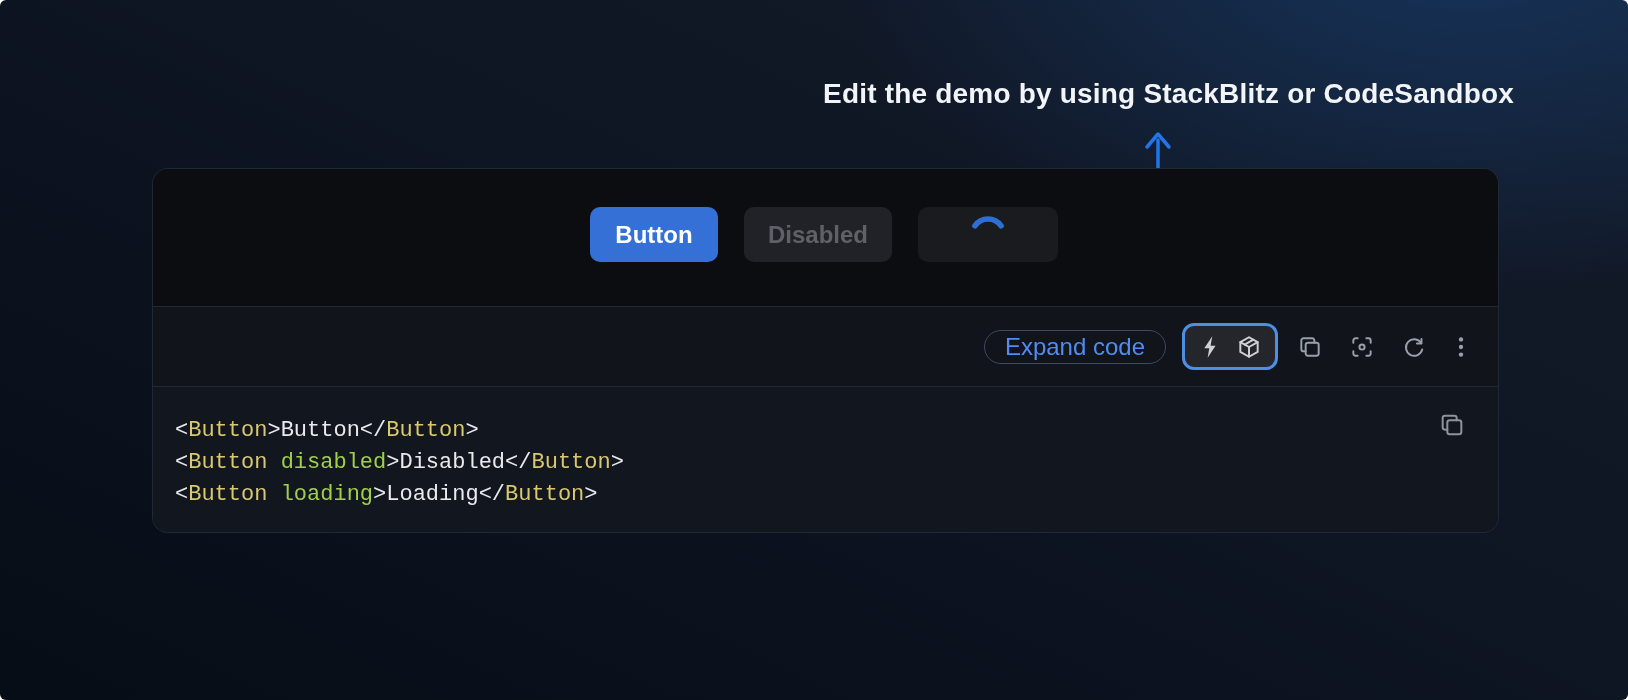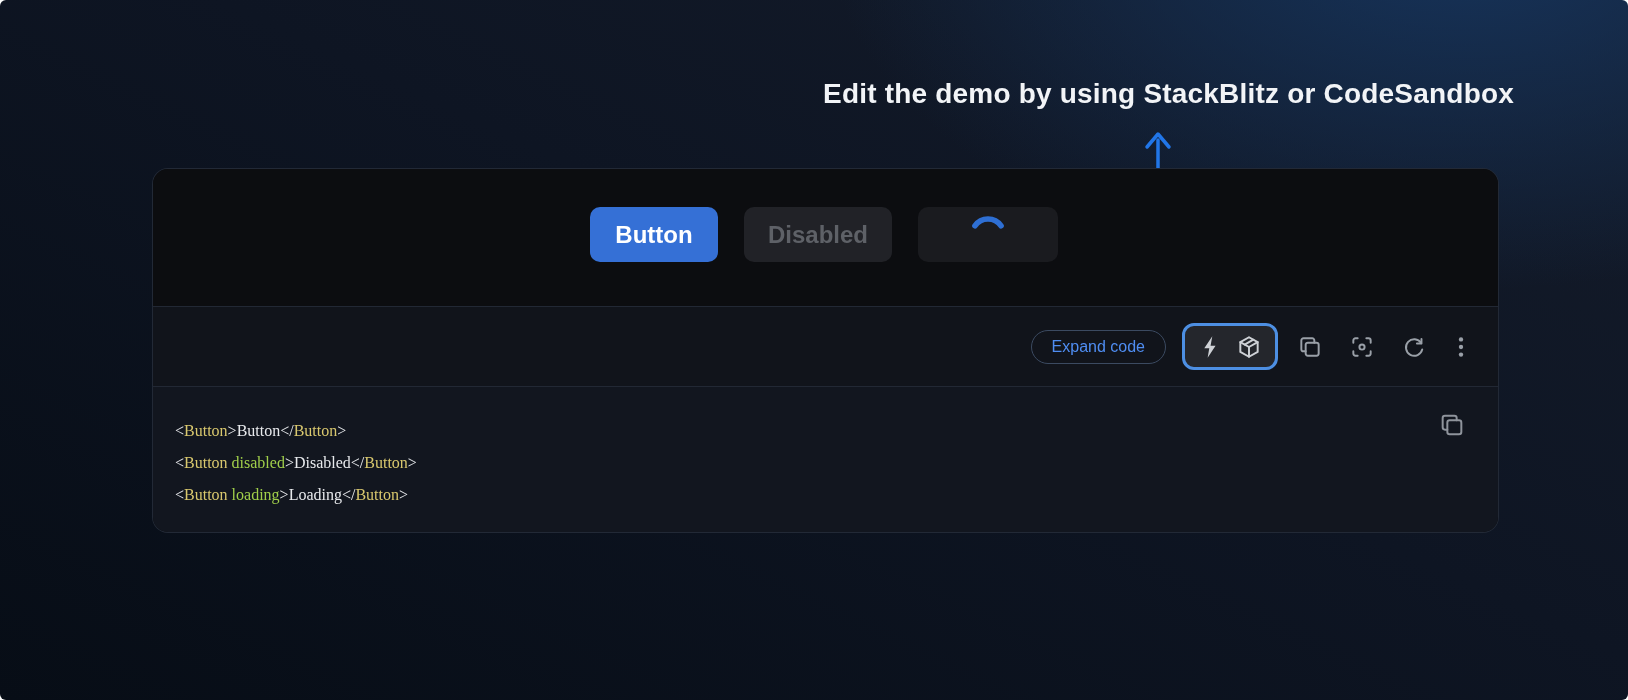--- a/index.html
+++ b/index.html
@@ -63,21 +63,21 @@
     background:#11141b;
     border-top:1px solid #222834;
     display:flex;align-items:center;justify-content:flex-end;
     padding-right:22px;gap:12px;
   }
   .expand-pill{
     height:34px;padding:0 20px;margin-right:4px;
     border:1px solid #3b4a61;border-radius:17px;
     background:transparent;color:#4f8df2;
     font-family:"Liberation Sans","DejaVu Sans",sans-serif;
-    font-size:16px;font-weight:500;
+    font-size:24px;font-weight:500;
     display:flex;align-items:center;cursor:pointer;white-space:nowrap;
   }
   .icon-group{
     width:96px;height:47px;
     background:#24262c;
     border:3px solid #4d8fe3;border-radius:12px;
     display:flex;align-items:center;justify-content:space-evenly;
     cursor:pointer;
   }
   .icon-group svg{display:block;}
@@ -90,22 +90,22 @@
   .icon-light{color:#ced1d6;}
 
   
   .code-area{
     position:relative;flex:1;
     background:#12161f;
     border-top:1px solid #222834;
   }
   .code-pre{
     margin:0;padding:28px 80px 24px 22px;
-    font-family:Liberation Serif, serif;
-    font-size:16px;line-height:32px;white-space:pre;
+    font-family:Liberation Mono, monospace;
+    font-size:22px;line-height:32px;white-space:pre;
   }
   .tok-p,.tok-txt{color:#e8eaed;}
   .tok-tag{color:#d9c86e;}
   .tok-attr{color:#a0cf4a;}
   .code-copy{
     position:absolute;right:26px;top:18px;
     width:40px;height:40px;border:none;background:transparent;padding:0;
     display:flex;align-items:center;justify-content:center;
     color:#8f949c;cursor:pointer;
   }

